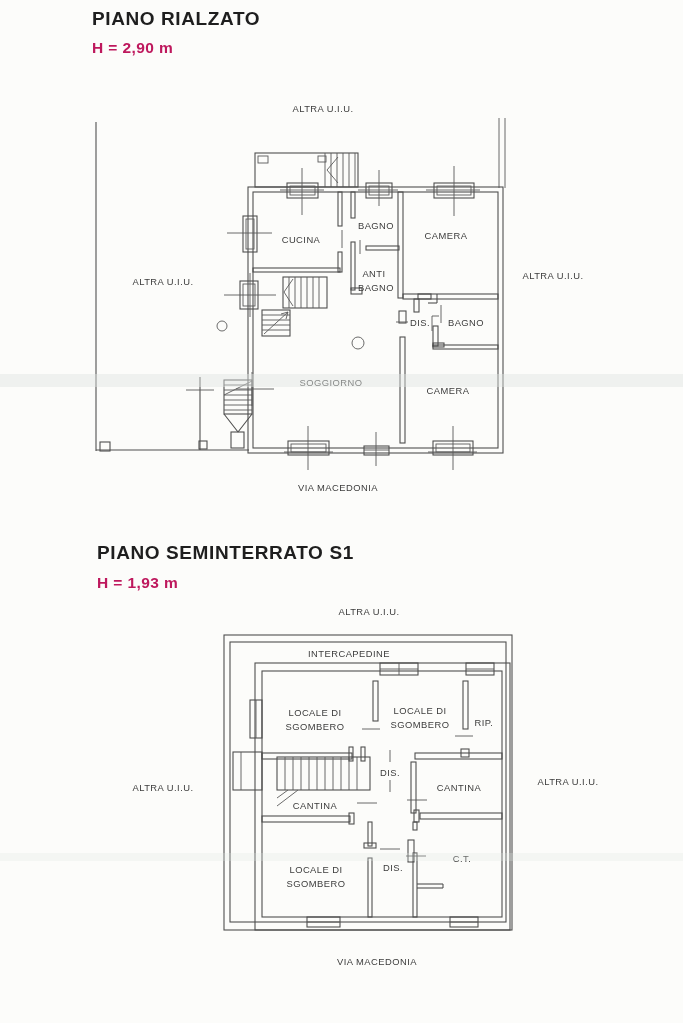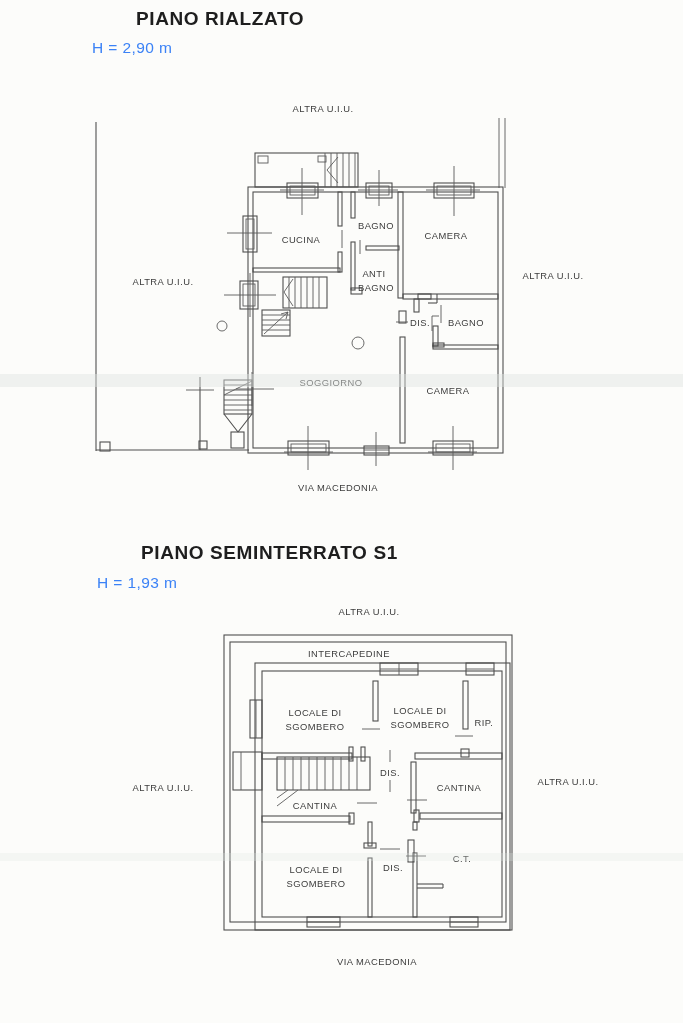--- a/index.html
+++ b/index.html
@@ -3,24 +3,24 @@
 <meta charset="utf-8">
 <style>
   html,body{margin:0;padding:0;}
   body{
     width:683px;height:1023px;position:relative;overflow:hidden;
     background:#fcfcfa;
     font-family:"Liberation Sans","DejaVu Sans",sans-serif;
   }
   .title{
     position:absolute;color:#1e1e1e;font-weight:600;font-size:19px;
-    letter-spacing:.6px;white-space:nowrap;margin-left:44px;
+    letter-spacing:.6px;white-space:nowrap;
   }
   .subtitle{
-    position:absolute;color:#3b82f6;font-weight:400;font-size:15.5px;
+    position:absolute;color:#be185d;font-weight:700;font-size:15.5px;
     letter-spacing:.4px;white-space:nowrap;
   }
   svg{position:absolute;left:0;top:0;}
   svg text{
     font-family:"Liberation Sans","DejaVu Sans",sans-serif;
     font-size:9.4px;letter-spacing:.45px;fill:#3c3c3c;
   }
   .ln  {stroke:#4f4f4f;stroke-width:1.1;fill:none;}
   .thin{stroke:#5a5a5a;stroke-width:.9;fill:none;}
   .band{fill:#dfe5e3;}

